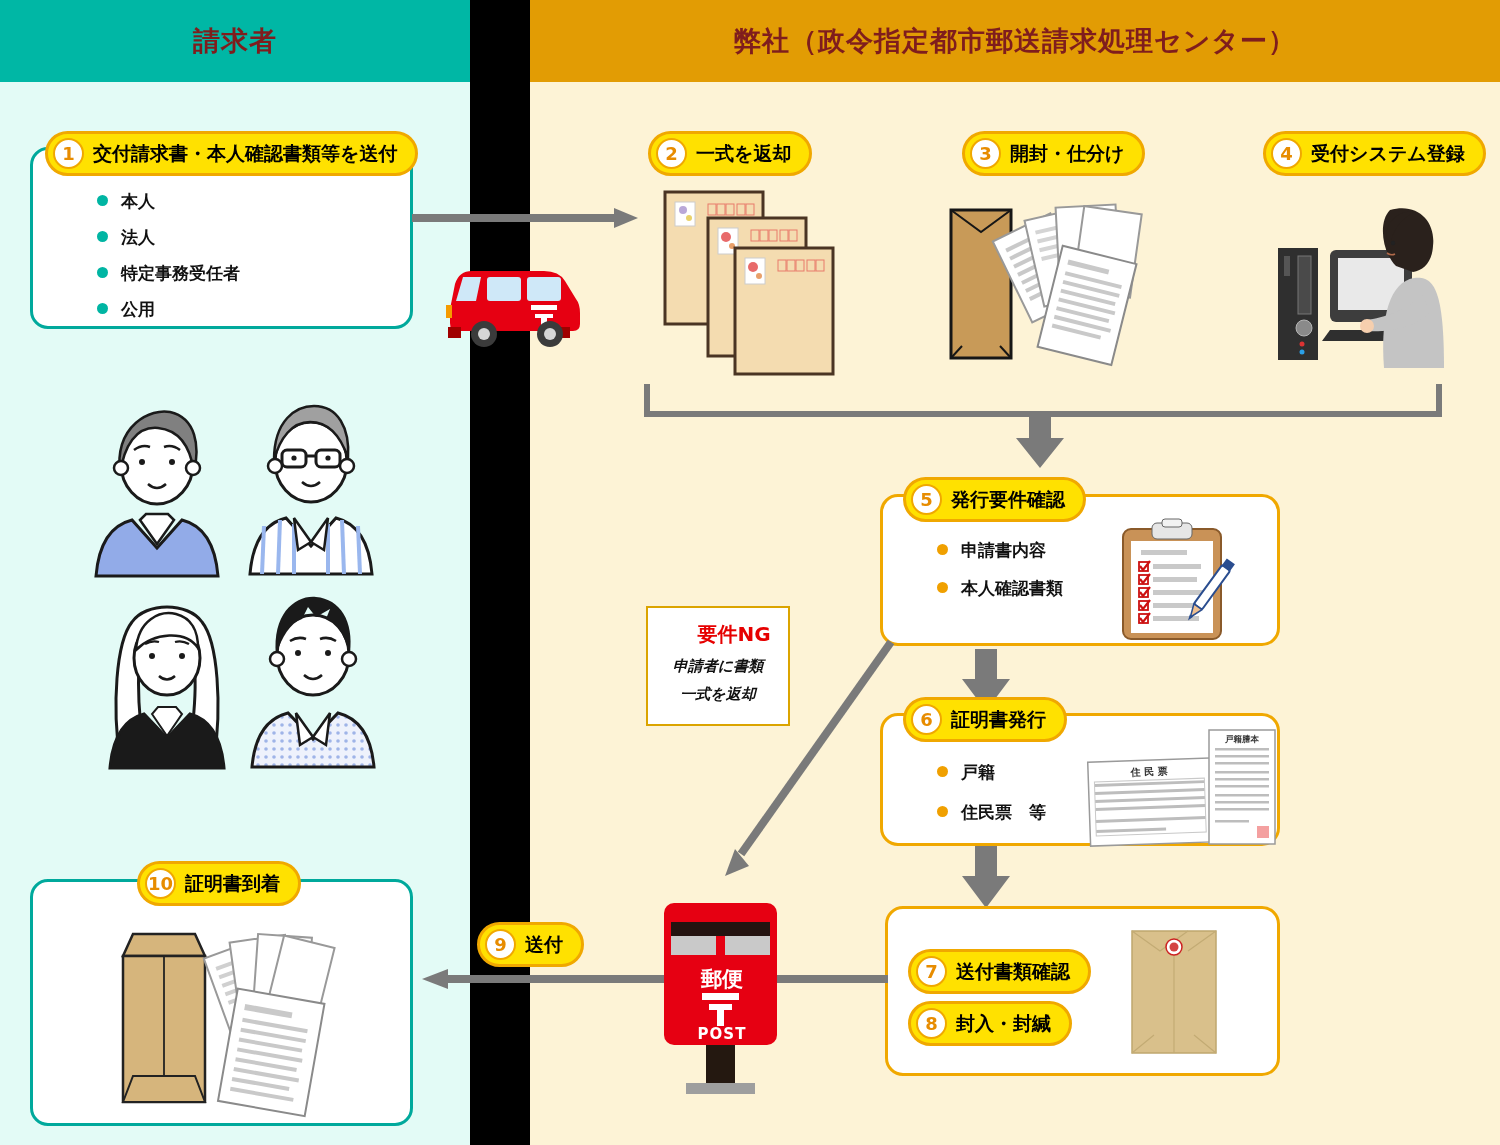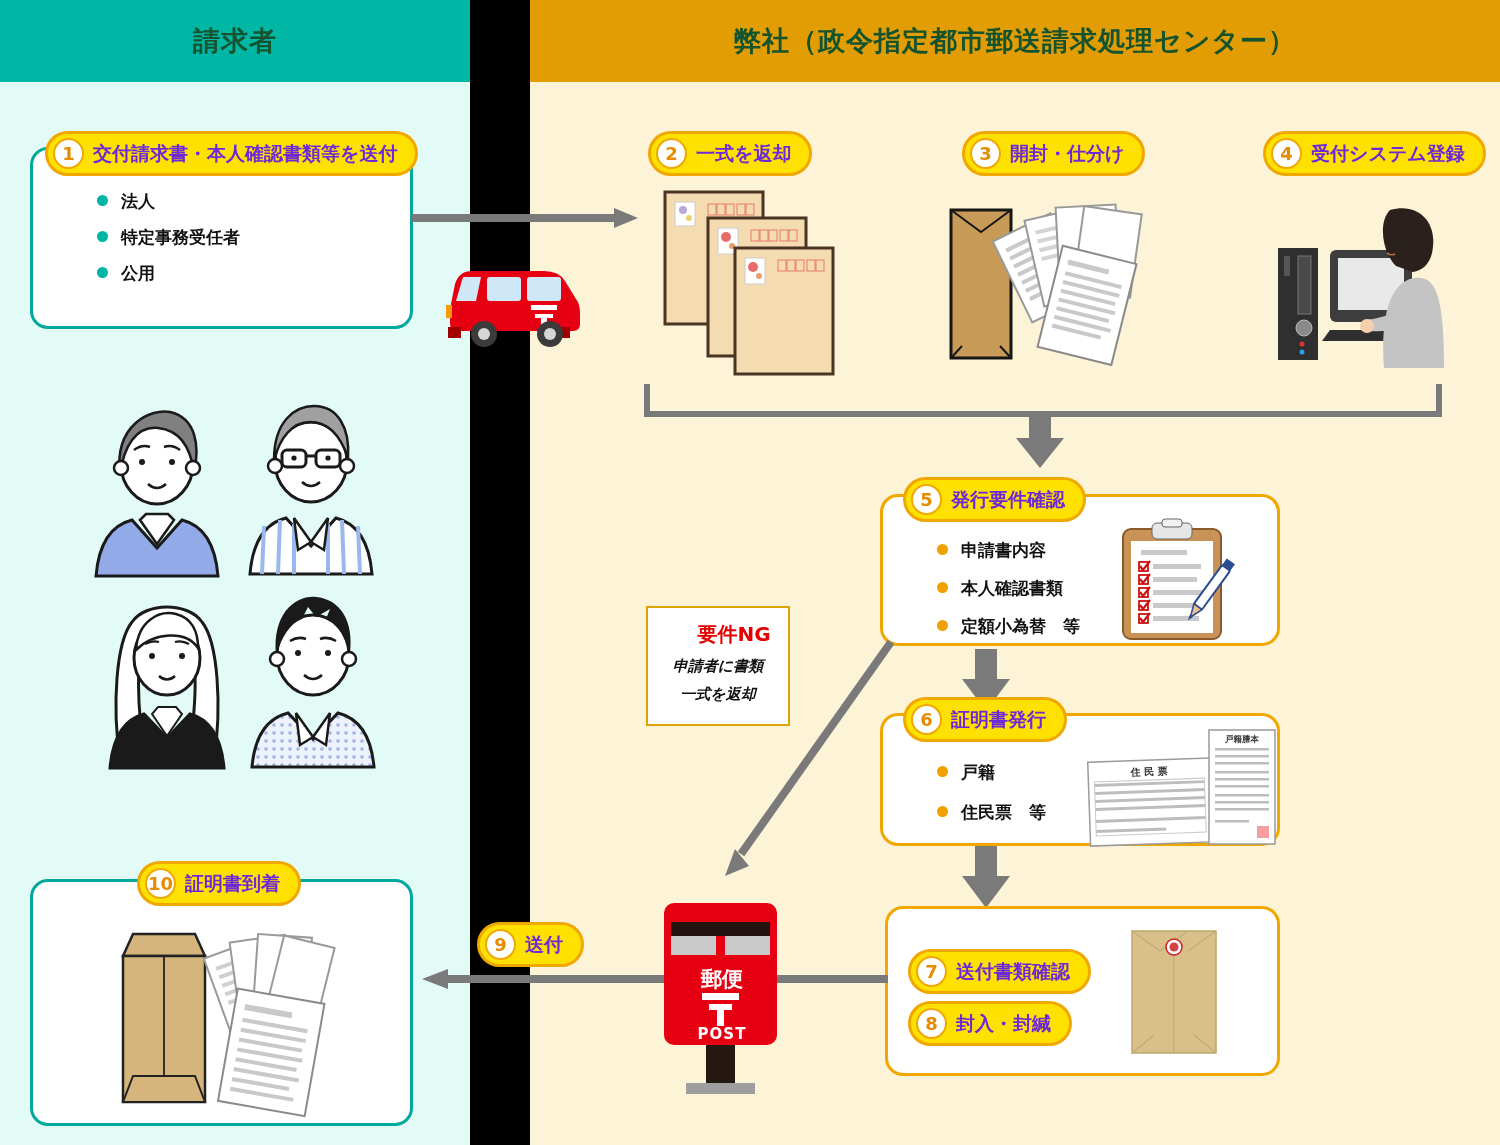--- a/index.html
+++ b/index.html
@@ -5,34 +5,34 @@
   * { margin:0; padding:0; box-sizing:border-box; }
   body { font-family:"DejaVu Sans","Liberation Sans",sans-serif; }
   #canvas { position:relative; width:1500px; height:1145px; overflow:hidden; background:#fdf3d6; }
 
   .bg { position:absolute; top:0; height:1145px; }
   .bg-left  { left:0; width:470px; background:#e3fbf6; }
   .bg-right { left:530px; width:970px; background:#fdf3d6; }
   .divider  { position:absolute; left:470px; top:0; width:60px; height:1145px; background:#000; }
 
   .colhead { position:absolute; top:0; height:82px; display:flex; align-items:center; justify-content:center;
-             color:#14532d; font-size:27px; font-weight:700; letter-spacing:1px; }
+             color:#7f1d1d; font-size:27px; font-weight:700; letter-spacing:1px; }
   .colhead-left  { left:0; width:470px; background:#00b7a5; }
   .colhead-right { left:530px; width:970px; background:#e29c04; }
 
   .flowbox { position:absolute; background:#fff; border-radius:18px; }
   .teal-border   { border:3px solid #00a99c; }
   .orange-border { border:3px solid #f0a800; }
 
   .pill { position:absolute; display:inline-flex; align-items:center; gap:9px;
           background:#ffe100; border:3px solid #f0a800; border-radius:999px;
           padding:4px 18px 4px 5px; z-index:5; white-space:nowrap; }
   .pill .num { width:31px; height:31px; border-radius:50%; background:#fff; border:2px solid #f0a800;
                color:#e78c00; font-weight:700; font-size:18px; display:flex; align-items:center; justify-content:center; flex:0 0 auto; }
-  .pill .lbl { font-size:19px; font-weight:700; color:#6d28d9; }
+  .pill .lbl { font-size:19px; font-weight:700; color:#000000; }
 
   ul.bullets { list-style:none; }
   ul.bullets li { position:relative; padding-left:26px; font-size:17px; font-weight:600; color:#111; }
   ul.bullets li::before { content:''; position:absolute; left:2px; top:5px; width:11px; height:11px; border-radius:50%; }
   ul.teal-dots li::before   { background:#00b5a3; }
   ul.orange-dots li::before { background:#f0a000; }
 
   .abs { position:absolute; }
   svg  { display:block; overflow:visible; }
 
@@ -54,20 +54,21 @@
 
   <div class="colhead colhead-left">
     <span>請求者</span>
   </div>
   <div class="colhead colhead-right">
     <span>弊社（政令指定都市郵送請求処理センター）</span>
   </div>
 
   <div class="flowbox teal-border" style="left:30px; top:147px; width:383px; height:182px;">
     <ul class="bullets teal-dots" style="margin:40px 0 0 62px;">
+      <li style="margin-bottom:13px;">本人</li>
       <li style="margin-bottom:13px;">法人</li>
       <li style="margin-bottom:13px;">特定事務受任者</li>
       <li>公用</li>
     </ul>
   </div>
   <div class="pill" style="left:45px; top:131px;">
     <span class="num">1</span>
     <span class="lbl">交付請求書・本人確認書類等を送付</span>
   </div>
 
@@ -219,21 +220,20 @@
 
   <svg class="abs" style="left:642px; top:382px;" width="802" height="92">
     <polyline points="5,2 5,32 797,32 797,2" fill="none" stroke="#7a7a7a" stroke-width="6"></polyline>
     <polygon points="387,32 409,32 409,56 422,56 398,86 374,56 387,56" fill="#7a7a7a"></polygon>
   </svg>
 
   <div class="flowbox orange-border" style="left:880px; top:494px; width:400px; height:152px;">
     <ul class="bullets orange-dots" style="margin:42px 0 0 52px;">
       <li style="margin-bottom:15px;">申請書内容</li>
       <li style="margin-bottom:15px;">本人確認書類</li>
-      <li>定額小為替　等</li>
     </ul>
     <svg class="abs" style="left:238px; top:22px;" width="104" height="122">
       <rect x="2" y="10" width="98" height="110" rx="8" fill="#c99257" stroke="#8a5a2a" stroke-width="2"></rect>
       <rect x="10" y="22" width="82" height="92" fill="#fff"></rect>
       <rect x="31" y="4" width="40" height="16" rx="5" fill="#e6e6e6" stroke="#666"></rect>
       <rect x="41" y="0" width="20" height="8" rx="3" fill="#f2f2f2" stroke="#666"></rect>
       <rect x="20" y="31" width="46" height="5" fill="#c9c9c9"></rect>
       <g>
         <g stroke="#cc1111" stroke-width="1.8" fill="#fff">
           <rect x="18" y="43" width="9" height="9"></rect>

